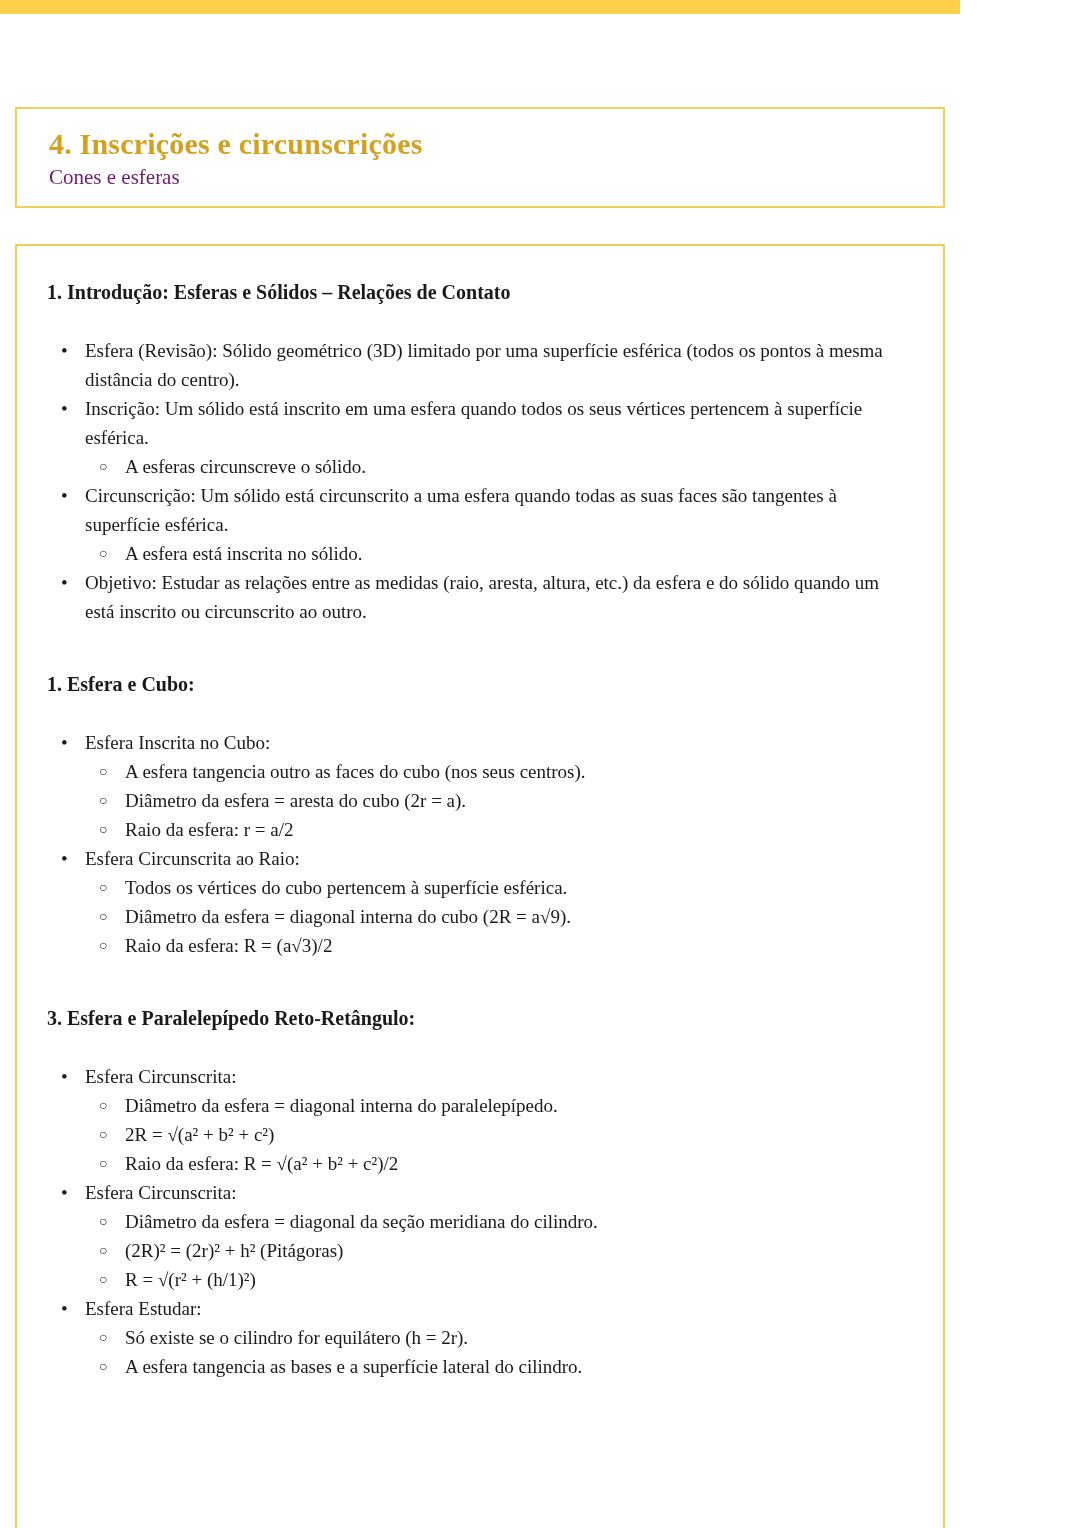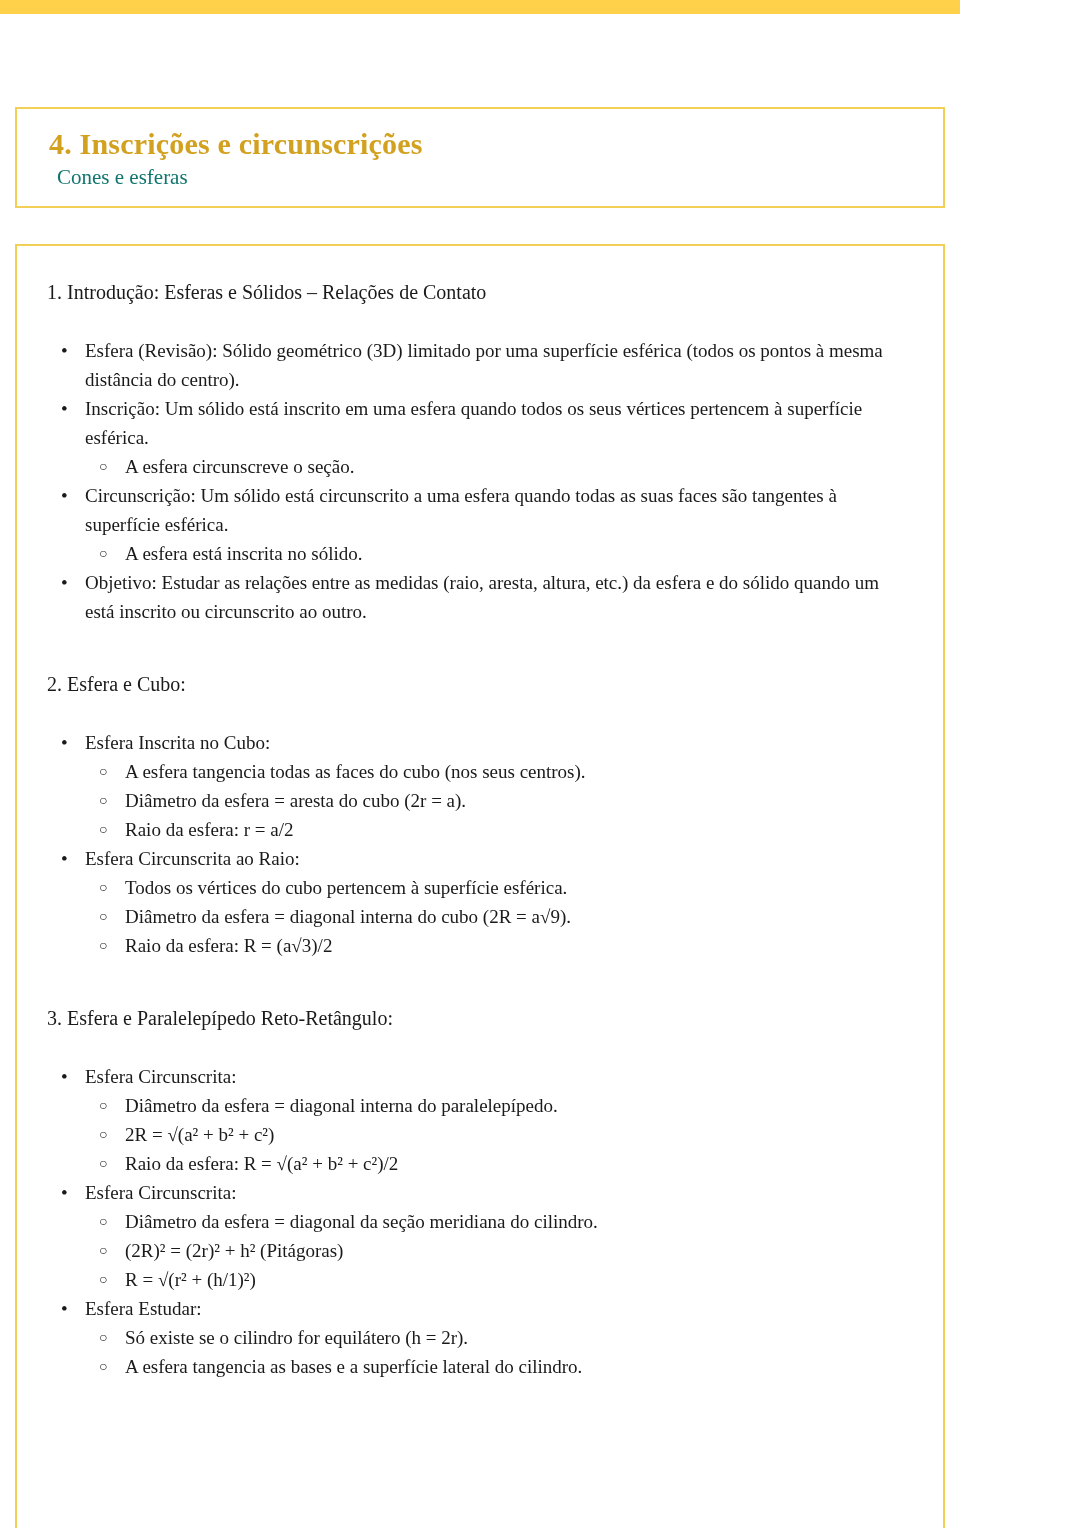--- a/index.html
+++ b/index.html
@@ -28,38 +28,37 @@
   }
   .title-box h1 {
     font-size: 30px;
     font-weight: bold;
     color: var(--title-color, #D2A11F);
     line-height: 36px;
     letter-spacing: 0.2px;
   }
   .title-box .subtitle {
     font-size: 21px;
-    color: #0f766e;
+    color: #701a75;
     line-height: 27px;
     margin-top: 2px;
-    margin-left: 8px;
   }
 
   .content-box {
     width: 930px;
     margin: 36px auto 0 auto;
     border: 2px solid var(--accent-border-color, #F2CF55);
     padding: 32px 30px 60px 30px;
     background: #ffffff;
     min-height: 1290px;
   }
 
   .section-heading {
     font-size: 20px;
-    font-weight: normal;
+    font-weight: bold;
     line-height: 29px;
     margin: 44px 0 29px 0;
   }
   #sections .section-heading:first-child { margin-top: 0; }
 
   .section-list { width: 100%; }
 
   .item {
     display: flex;
     font-size: 19px;
@@ -96,44 +95,44 @@
           <div class="item level-1">
             <span class="marker">•</span>
             <span class="item-text">Esfera (Revisão): Sólido geométrico (3D) limitado por uma superfície esférica (todos os pontos à mesma distância do centro).</span>
           </div>
           <div class="item level-1">
             <span class="marker">•</span>
             <span class="item-text">Inscrição: Um sólido está inscrito em uma esfera quando todos os seus vértices pertencem à superfície esférica.</span>
           </div>
           <div class="item level-2">
             <span class="marker">○</span>
-            <span class="item-text">A esfera circunscreve o seção.</span>
+            <span class="item-text">A esferas circunscreve o sólido.</span>
           </div>
           <div class="item level-1">
             <span class="marker">•</span>
             <span class="item-text">Circunscrição: Um sólido está circunscrito a uma esfera quando todas as suas faces são tangentes à superfície esférica.</span>
           </div>
           <div class="item level-2">
             <span class="marker">○</span>
             <span class="item-text">A esfera está inscrita no sólido.</span>
           </div>
           <div class="item level-1">
             <span class="marker">•</span>
             <span class="item-text">Objetivo: Estudar as relações entre as medidas (raio, aresta, altura, etc.) da esfera e do sólido quando um está inscrito ou circunscrito ao outro.</span>
           </div>
         </div>
-        <div class="section-heading">2. Esfera e Cubo:</div>
+        <div class="section-heading">1. Esfera e Cubo:</div>
         <div class="section-list">
           <div class="item level-1">
             <span class="marker">•</span>
             <span class="item-text">Esfera Inscrita no Cubo:</span>
           </div>
           <div class="item level-2">
             <span class="marker">○</span>
-            <span class="item-text">A esfera tangencia todas as faces do cubo (nos seus centros).</span>
+            <span class="item-text">A esfera tangencia outro as faces do cubo (nos seus centros).</span>
           </div>
           <div class="item level-2">
             <span class="marker">○</span>
             <span class="item-text">Diâmetro da esfera = aresta do cubo (2r = a).</span>
           </div>
           <div class="item level-2">
             <span class="marker">○</span>
             <span class="item-text">Raio da esfera: r = a/2</span>
           </div>
           <div class="item level-1">

